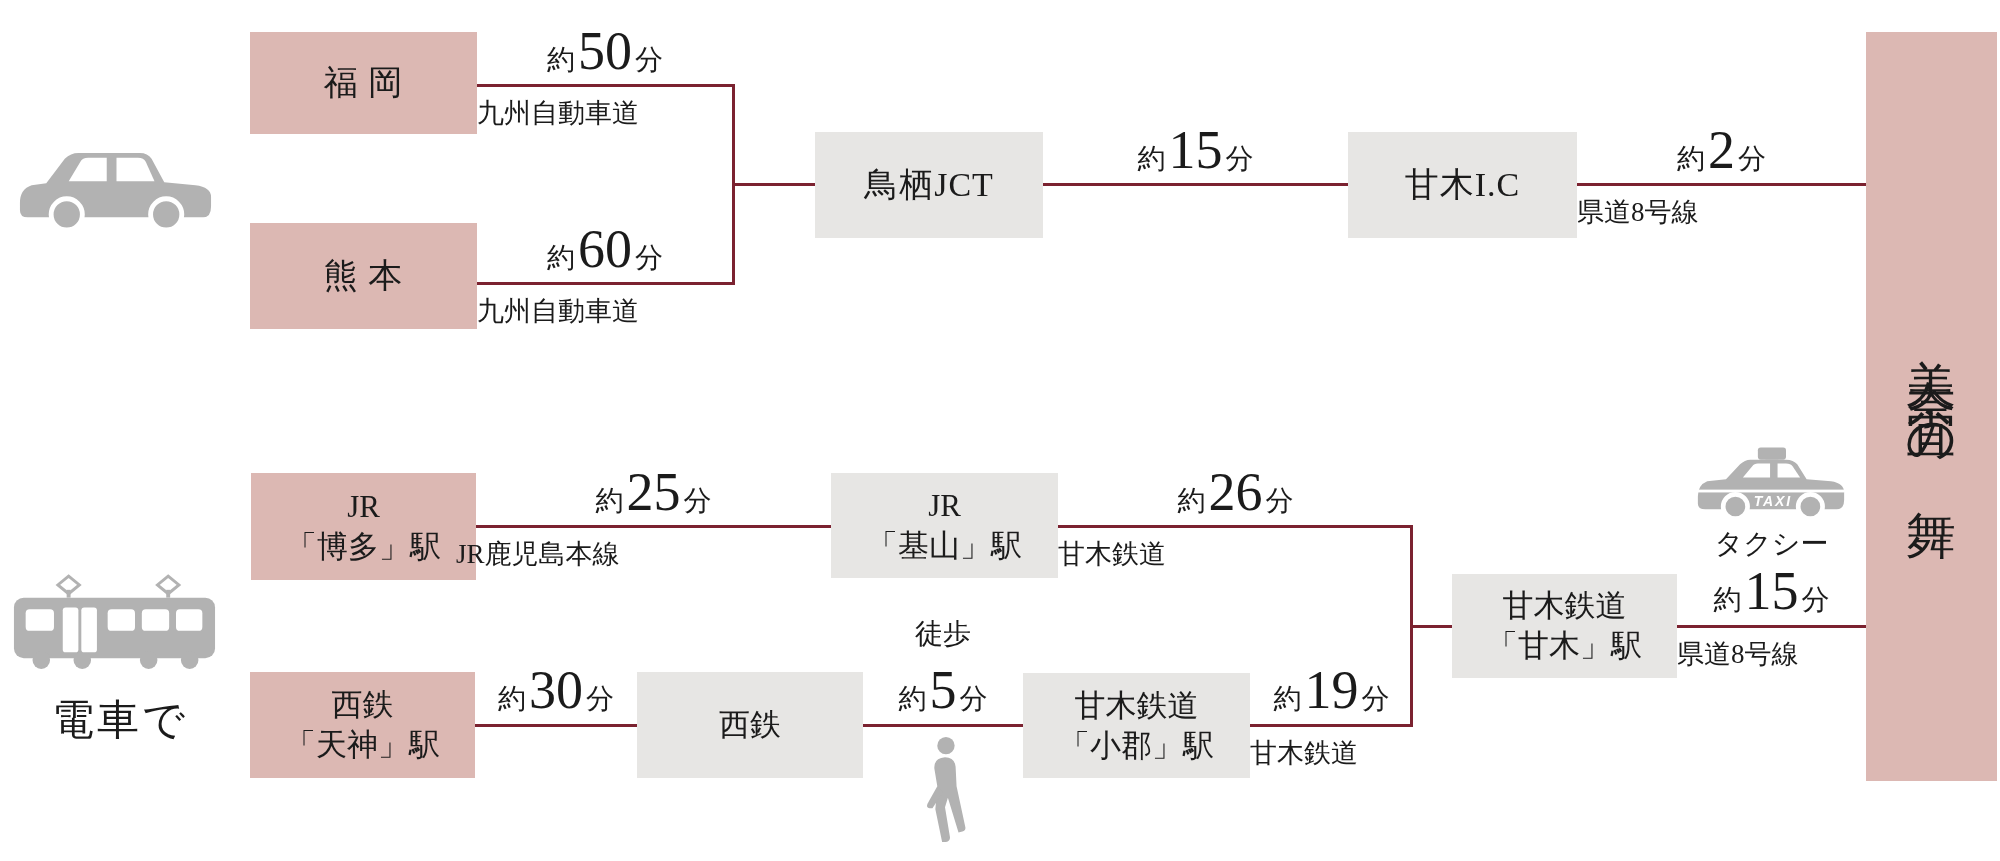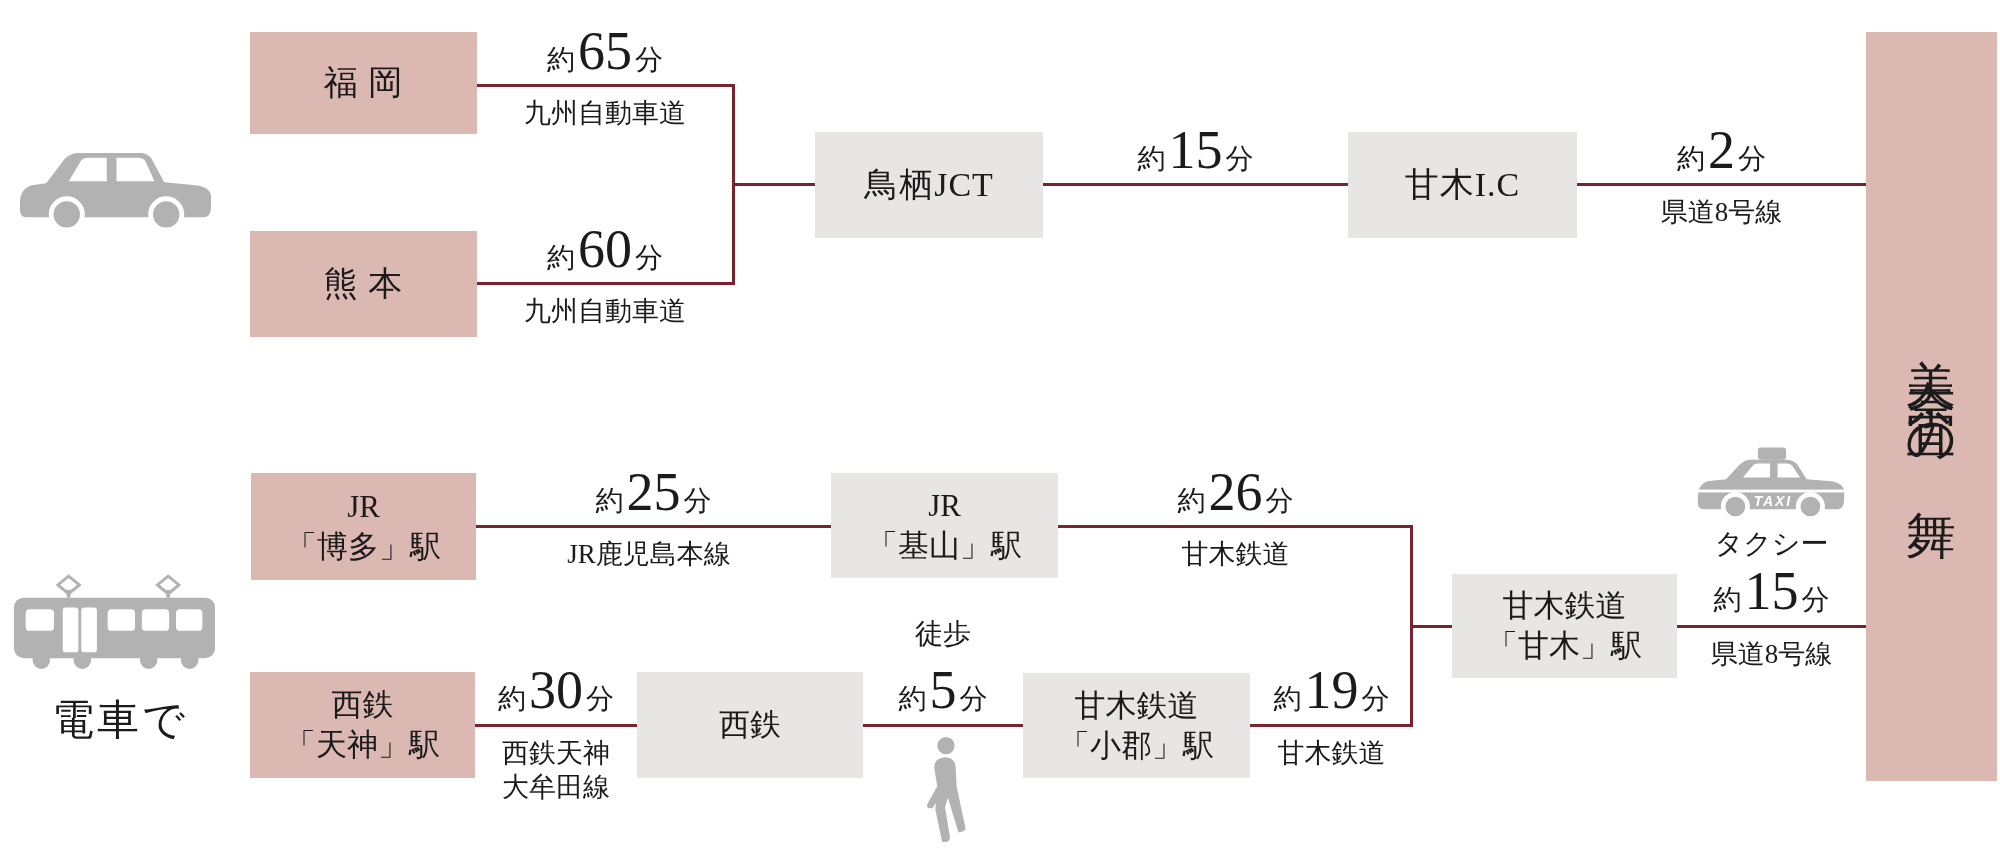--- a/index.html
+++ b/index.html
@@ -14,21 +14,21 @@
   .box.one{font-size:34px;letter-spacing:1px;}
   .box.two{font-size:31px;line-height:40px;}
   
   .hline{position:absolute;height:3px;background:#7b2230;}
   .vline{position:absolute;width:3px;background:#7b2230;}
   
   .time{position:absolute;display:flex;align-items:baseline;justify-content:center;height:58px;white-space:nowrap;}
   .time .sm{font-size:28px;}
   .time .lg{font-size:54px;line-height:1;margin:0 3px;}
   
-  .road{position:absolute;font-size:27px;line-height:34px;text-align:center;white-space:nowrap;}
+  .road{position:absolute;font-size:27px;line-height:34px;text-align:left;white-space:nowrap;}
   .small-label{position:absolute;font-size:28px;text-align:center;white-space:nowrap;}
   
   .mode-label{position:absolute;font-size:42px;text-align:center;letter-spacing:3px;}
   .icon{position:absolute;font-style:italic;}
   
   .dest{position:absolute;display:flex;align-items:center;justify-content:center;background:#dcb8b3;}
   .dest-text{writing-mode:vertical-rl;text-orientation:upright;font-size:50px;letter-spacing:24px;line-height:1;}
 </style>
 </head>
 <body>
@@ -62,40 +62,40 @@
       <rect x="98" y="36" width="28" height="22" rx="4" fill="#ffffff"></rect>
       <rect x="133" y="36" width="28" height="22" rx="4" fill="#ffffff"></rect>
       <rect x="168" y="36" width="27" height="22" rx="4" fill="#ffffff"></rect>
     </svg>
   </div>
   <div class="mode-label" style="left:20px;top:692px;width:200px;">電車で</div>
 
   <div class="box pink one" style="left:250px;top:32px;width:227px;height:102px;">
     <span>福 岡</span>
   </div>
-  <div class="box pink one" style="left:250px;top:231px;width:227px;height:106px;">
+  <div class="box pink one" style="left:250px;top:223px;width:227px;height:106px;">
     <span>熊 本</span>
   </div>
   <div class="box gray one" style="left:815px;top:132px;width:228px;height:106px;">
     <span>鳥栖JCT</span>
   </div>
   <div class="box gray one" style="left:1348px;top:132px;width:229px;height:106px;">
     <span>甘木I.C</span>
   </div>
 
   <div class="hline" style="left:477px;top:84px;width:256px;"></div>
   <div class="hline" style="left:477px;top:282px;width:256px;"></div>
   <div class="vline" style="left:732px;top:84px;height:201px;"></div>
   <div class="hline" style="left:732px;top:183px;width:83px;"></div>
   <div class="hline" style="left:1043px;top:183px;width:305px;"></div>
   <div class="hline" style="left:1577px;top:183px;width:289px;"></div>
 
   <div class="time" style="left:477px;top:24px;width:256px;">
     <span class="sm">約</span>
-      <span class="lg">65</span>
+      <span class="lg">50</span>
       <span class="sm">分</span>
   </div>
   <div class="road" style="left:477px;top:96px;width:256px;">九州自動車道</div>
 
   <div class="time" style="left:477px;top:222px;width:256px;">
     <span class="sm">約</span>
       <span class="lg">60</span>
       <span class="sm">分</span>
   </div>
   <div class="road" style="left:477px;top:294px;width:256px;">九州自動車道</div>
@@ -157,24 +157,20 @@
     <span class="sm">約</span>
       <span class="lg">26</span>
       <span class="sm">分</span>
   </div>
   <div class="road" style="left:1058px;top:537px;width:355px;">甘木鉄道</div>
 
   <div class="time" style="left:475px;top:663px;width:162px;">
     <span class="sm">約</span>
       <span class="lg">30</span>
       <span class="sm">分</span>
-  </div>
-  <div class="road" style="left:475px;top:736px;width:162px;">
-    <div>西鉄天神</div>
-    <div>大牟田線</div>
   </div>
 
   <div class="small-label" style="left:863px;top:615px;width:160px;">徒歩</div>
   <div class="time" style="left:863px;top:663px;width:160px;">
     <span class="sm">約</span>
       <span class="lg">5</span>
       <span class="sm">分</span>
   </div>
   <div class="icon" style="left:916px;top:736px;width:58px;height:108px;">
     <svg width="58" height="108" viewBox="0 0 60 112">

